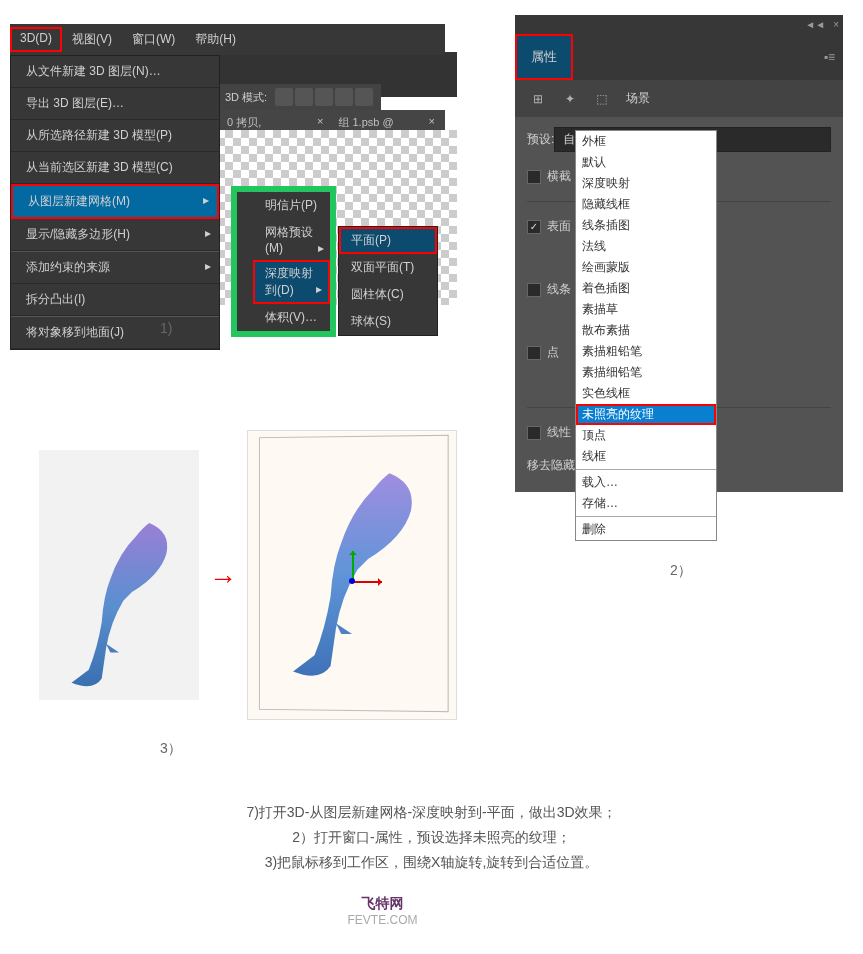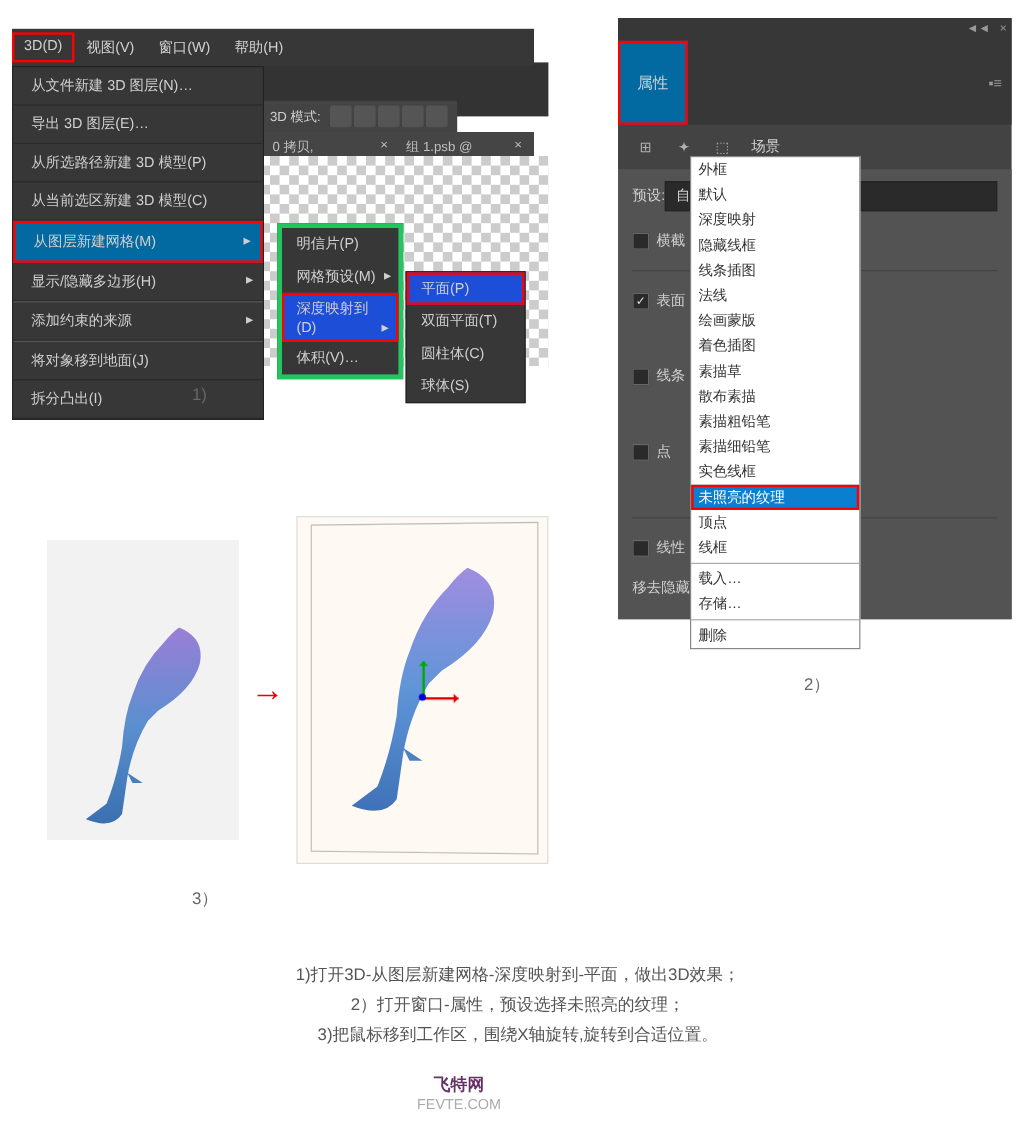--- a/index.html
+++ b/index.html
@@ -16,33 +16,33 @@
     .menu-item.highlighted-blue { background: #0369a1; border: 2px solid red; }
     .arrow-right::after { content: "▸"; position: absolute; right: 8px; }
     
     .toolbar-bg { position: absolute; top: 28px; left: 207px; width: 240px; height: 45px; background: #333; z-index: -1; }
     .toolbar-row { position: absolute; top: 60px; left: 207px; background: #434343; color: #d0d0d0; padding: 4px 8px; font-size: 11px; display: flex; align-items: center; gap: 8px; z-index: -1; }
     .toolbar-icons { display: flex; gap: 2px; }
     .toolbar-icon { width: 18px; height: 18px; background: #555; border-radius: 2px; }
     .tabs-row { position: absolute; top: 86px; left: 207px; background: #454545; color: #c0c0c0; padding: 5px 10px; font-size: 11px; display: flex; gap: 15px; border-bottom: 1px solid #222; z-index: -1; }
     .checker { position: absolute; top: 106px; left: 207px; width: 240px; height: 175px; background-image: repeating-conic-gradient(#ccc 0 25%, #fff 0 50%); background-size: 16px 16px; z-index: -1; }
     
-    .submenu1 { position: absolute; top: 162px; left: 221px; background: #373737; width: 105px; border: 4px solid #22c55e; }
+    .submenu1 { position: absolute; top: 162px; left: 221px; background: #373737; width: 105px; border: 6px solid #22c55e; padding-left: 16px; }
     .sub-item { color: #d0d0d0; padding: 5px 12px; font-size: 12px; position: relative; }
-    .sub-item.highlighted-blue { background: #1d4ed8; border: 2px solid red; padding: 3px 10px; }
+    .sub-item.highlighted-blue { background: #0c4a6e; border: 2px solid red; padding: 3px 10px; }
     .sub-item.arrow::after { content: "▸"; position: absolute; right: 6px; }
     
     .submenu2 { position: absolute; top: 202px; left: 328px; background: #373737; width: 100px; border: 1px solid #222; }
     
     
     .panel2 { position: absolute; top: 15px; left: 515px; width: 328px; background: #434343; }
     .panel-top { background: #373737; display: flex; align-items: center; padding: 4px; justify-content: flex-end; gap: 8px; }
     .panel-top-icon { color: #999; font-size: 10px; }
     .panel-tab { background: #373737; display: flex; }
-    .panel-tab-item { background: #0369a1; color: #d0d0d0; padding: 24px 14px; font-size: 13px; border: 2px solid red; }
+    .panel-tab-item { background: #0c4a6e; color: #d0d0d0; padding: 12px 14px; font-size: 13px; border: 2px solid red; }
     .panel-tab-spacer { flex: 1; display: flex; align-items: center; justify-content: flex-end; padding-right: 8px; color: #999; }
     .panel-toolbar { display: flex; align-items: center; gap: 16px; padding: 10px 15px; color: #d0d0d0; }
     .pt-icon { width: 16px; height: 16px; display: inline-flex; align-items: center; justify-content: center; color: #b0b0b0; }
     .panel-content { background: #535353; padding: 10px 12px; }
     .preset-row { display: flex; align-items: center; margin-bottom: 8px; }
     .preset-label { color: #d0d0d0; font-size: 12px; }
     .preset-select { background: #2a2a2a; color: #d0d0d0; padding: 3px 8px; flex: 1; border: 1px solid #222; }
     .dropdown-list { position: absolute; top: 130px; left: 575px; width: 142px; background: #fff; border: 1px solid #888; z-index: 10; }
     .dd-item { padding: 2px 6px; font-size: 12px; color: #333; }
     .dd-item.selected-blue { background: #0a7fd0; color: #fff; border: 2px solid red; padding: 0px 4px; }
@@ -110,22 +110,22 @@
     <div class="menubar-item">帮助(H)</div>
   </div>
   <div class="dropdown1">
     <div class="menu-item">从文件新建 3D 图层(N)…</div>
     <div class="menu-item">导出 3D 图层(E)…</div>
     <div class="menu-item">从所选路径新建 3D 模型(P)</div>
     <div class="menu-item">从当前选区新建 3D 模型(C)</div>
     <div class="menu-item highlighted-blue arrow-right">从图层新建网格(M)</div>
     <div class="menu-item arrow-right">显示/隐藏多边形(H)</div>
     <div class="menu-item sep arrow-right">添加约束的来源</div>
+    <div class="menu-item">拆分凸出(I)</div>
     <div class="menu-item sep">将对象移到地面(J)</div>
-    <div class="menu-item">拆分凸出(I)</div>
   </div>
 
   <div class="submenu1">
     <div class="sub-item">明信片(P)</div>
     <div class="sub-item arrow">网格预设(M)</div>
     <div class="sub-item highlighted-blue arrow">深度映射到(D)</div>
     <div class="sub-item">体积(V)…</div>
   </div>
 
   <div class="submenu2">
@@ -256,21 +256,21 @@
       <div class="axis-y"></div>
       <div class="axis-x"></div>
       <div class="axis-z"></div>
     </div>
   </div>
 </div>
 
 <div class="caption-3">3）</div>
 
 <div class="instructions">
-  <div>1)打开3D-从图层新建网格-深度映射到-平面，做出3D效果；</div>
+  <div>7)打开3D-从图层新建网格-深度映射到-平面，做出3D效果；</div>
   <div>2）打开窗口-属性，预设选择未照亮的纹理；</div>
   <div>3)把鼠标移到工作区，围绕X轴旋转,旋转到合适位置。</div>
 </div>
 
 <div class="watermark">
   <div class="wm-logo">飞特网</div>
   <div>FEVTE.COM</div>
 </div>
 
 </body></html>

